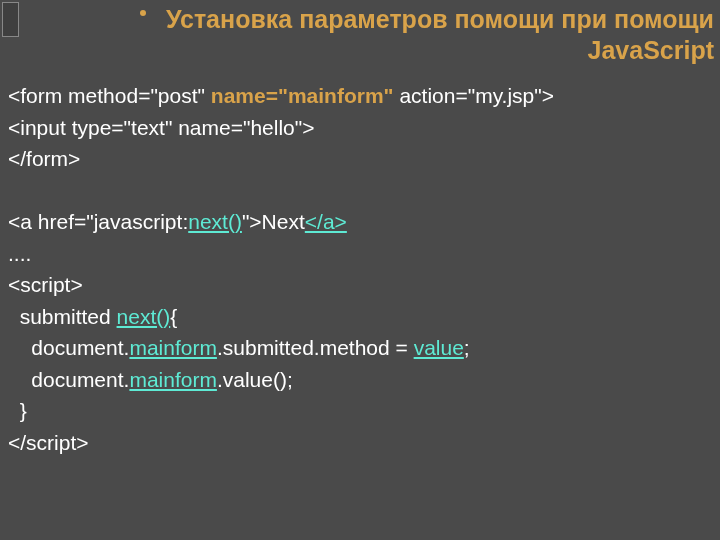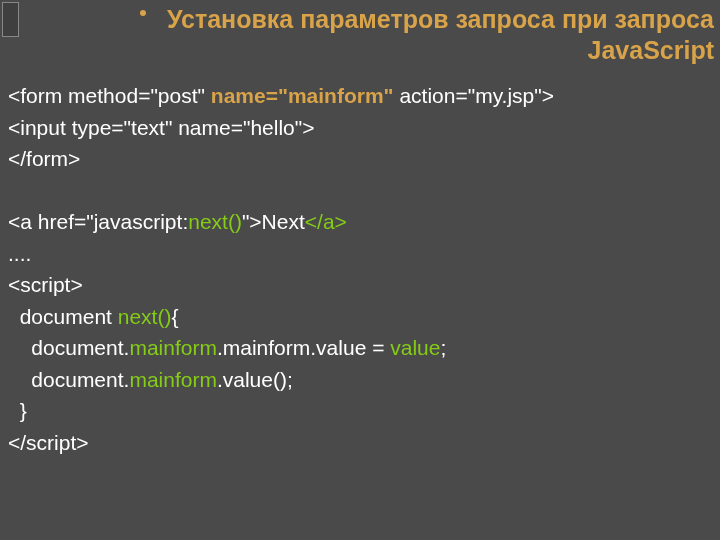--- a/index.html
+++ b/index.html
@@ -42,48 +42,48 @@
     position: absolute;
     top: 80px;
     left: 8px;
     right: 8px;
     font-size: 21px;
     line-height: 1.5;
     white-space: pre;
     color: #ffffff;
   }
   .hl { color: #d9a34a; font-weight: bold; }
-  .orange { color: #84cc16; }
+  .orange { color: #5eead4; text-decoration: underline; }
   .tabframe {
     position: absolute;
     top: 2px;
     left: 2px;
     width: 15px;
     height: 33px;
     border: 1px solid #888;
     background: #3f3f3f;
   }
 </style>
 </head>
 <body>
 
 <div class="slide">
 
   <div class="tabframe"></div>
 
   <span class="bullet"></span>
 
-  <div class="title-block">Установка параметров запроса при запроса JavaScript</div>
+  <div class="title-block">Установка параметров помощи при помощи JavaScript</div>
 
   <div class="code"><span><span>&lt;form method="post" </span><span class="hl">name="mainform"</span><span> action="my.jsp"&gt;</span></span>
 <span>&lt;input type="text" name="hello"&gt;</span>
 <span>&lt;/form&gt;</span>
 <span></span>
 <span><span>&lt;a href="javascript:</span><span class="orange">next()</span><span>"&gt;Next</span><span class="orange">&lt;/a&gt;</span></span>
 <span>....</span>
 <span>&lt;script&gt;</span>
-<span><span>  document </span><span class="orange">next()</span><span>{</span></span>
-<span><span>    document.</span><span class="orange">mainform</span><span>.mainform.value = </span><span class="orange">value</span><span>;</span></span>
+<span><span>  submitted </span><span class="orange">next()</span><span>{</span></span>
+<span><span>    document.</span><span class="orange">mainform</span><span>.submitted.method = </span><span class="orange">value</span><span>;</span></span>
 <span><span>    document.</span><span class="orange">mainform</span><span>.value();</span></span>
 <span>  }</span>
 <span>&lt;/script&gt;</span></div>
 
 </div>
 
 </body></html>

